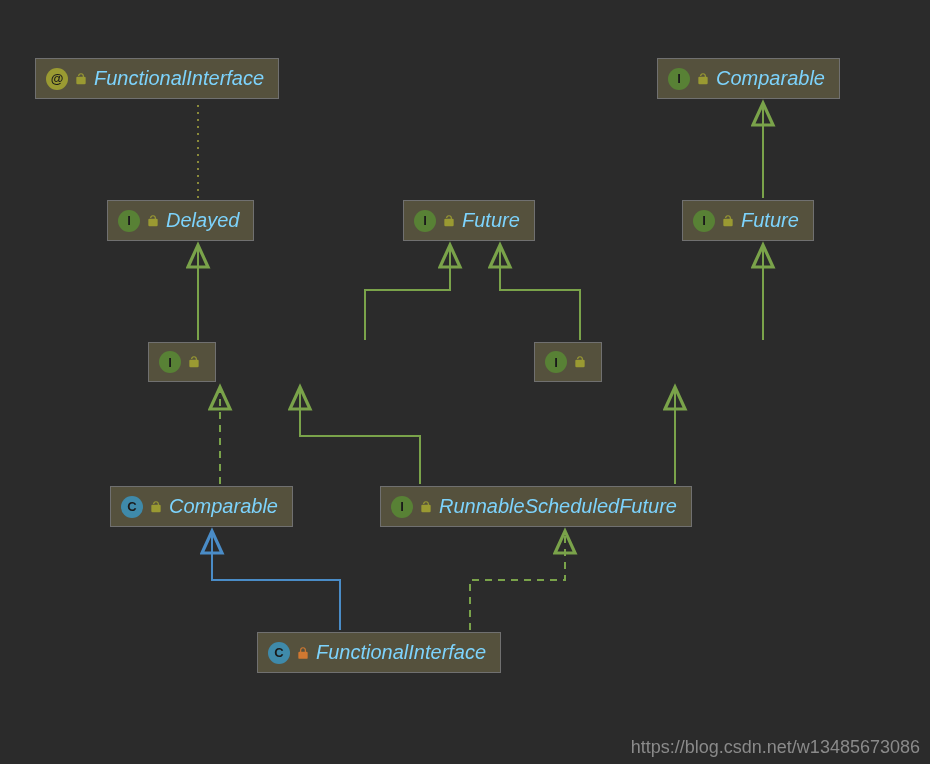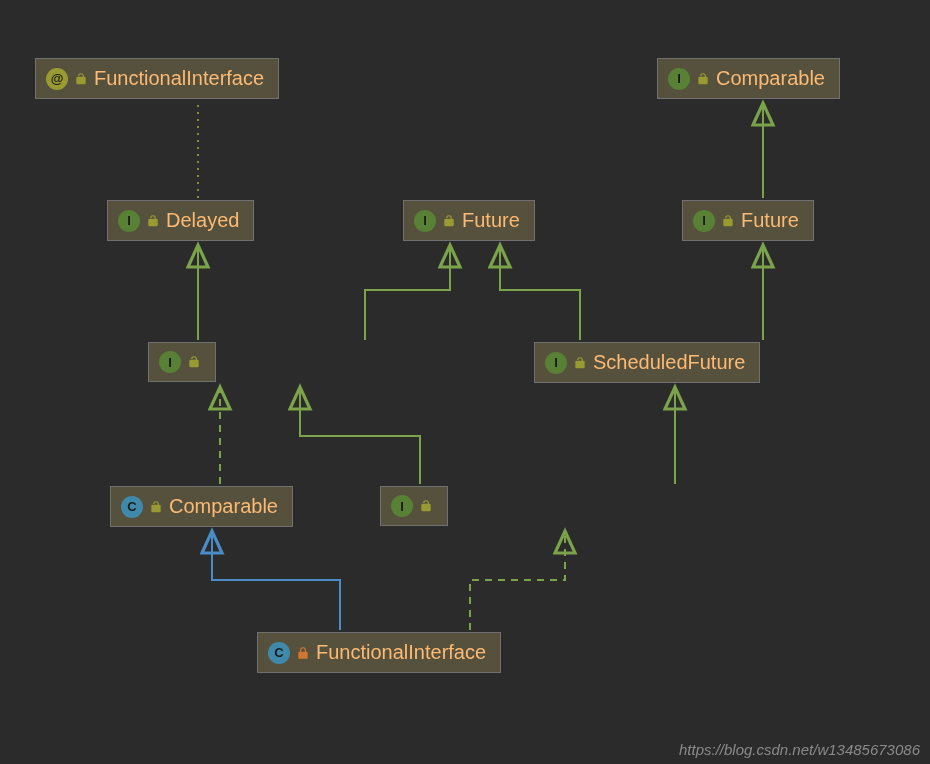--- a/index.html
+++ b/index.html
@@ -35,32 +35,32 @@
   }
   .type-interface { background: #588135; color: #1a1a1a; }
   .type-annotation { background: #9a9a32; color: #1a1a1a; }
   .type-class { background: #3f8aaa; color: #1a1a1a; }
   .lock-icon {
     width: 14px;
     height: 14px;
     flex-shrink: 0;
   }
   .node-label {
-    color: #fdba74;
+    color: #7dd3fc;
     font-size: 20px;
     white-space: nowrap;
+    font-style: italic;
   }
   svg.lines { position:absolute; top:0; left:0; width:930px; height:764px; z-index:1; }
   .watermark {
     position: absolute;
     bottom: 6px;
     right: 10px;
     color: #8a8a8a;
-    font-size: 15px;
-    font-style: italic;
+    font-size: 18px;
   }
 </style>
 </head>
 <body>
 
 <svg class="lines">
   <defs>
     <marker id="arrow-green-open" markerWidth="14" markerHeight="14" refX="12" refY="6" orient="auto">
       <path d="M1,1 L12,6 L1,11 Z" fill="none" stroke="#7aa34a" stroke-width="1.6"></path>
     </marker>
@@ -137,36 +137,36 @@
   <svg class="lock-icon" viewBox="0 0 24 24">
       <path fill="#9a9a32" d="M17 8V7a5 5 0 00-10 0h2a3 3 0 016 0v1H6a2 2 0 00-2 2v9a2 2 0 002 2h12a2 2 0 002-2v-9a2 2 0 00-2-2h-1z"></path>
     </svg>
 </div>
 
 <div class="node" style="left:534px; top:342px;">
   <span class="type-badge type-interface">I</span>
   <svg class="lock-icon" viewBox="0 0 24 24">
       <path fill="#9a9a32" d="M17 8V7a5 5 0 00-10 0h2a3 3 0 016 0v1H6a2 2 0 00-2 2v9a2 2 0 002 2h12a2 2 0 002-2v-9a2 2 0 00-2-2h-1z"></path>
     </svg>
-  <span class="node-label">ScheduledFuture</span>
 </div>
 
 <div class="node" style="left:110px; top:486px;">
   <span class="type-badge type-class">C</span>
   <svg class="lock-icon" viewBox="0 0 24 24">
       <path fill="#9a9a32" d="M17 8V7a5 5 0 00-10 0h2a3 3 0 016 0v1H6a2 2 0 00-2 2v9a2 2 0 002 2h12a2 2 0 002-2v-9a2 2 0 00-2-2h-1z"></path>
     </svg>
   <span class="node-label">Comparable</span>
 </div>
 
 <div class="node" style="left:380px; top:486px;">
   <span class="type-badge type-interface">I</span>
   <svg class="lock-icon" viewBox="0 0 24 24">
       <path fill="#9a9a32" d="M17 8V7a5 5 0 00-10 0h2a3 3 0 016 0v1H6a2 2 0 00-2 2v9a2 2 0 002 2h12a2 2 0 002-2v-9a2 2 0 00-2-2h-1z"></path>
     </svg>
+  <span class="node-label">RunnableScheduledFuture</span>
 </div>
 
 <div class="node" style="left:257px; top:632px;">
   <span class="type-badge type-class">C</span>
   <svg class="lock-icon" viewBox="0 0 24 24">
       <path fill="#d07831" d="M12 2a5 5 0 00-5 5v3H6a2 2 0 00-2 2v8a2 2 0 002 2h12a2 2 0 002-2v-8a2 2 0 00-2-2h-1V7a5 5 0 00-5-5zm-3 8V7a3 3 0 016 0v3H9z"></path>
     </svg>
   <span class="node-label">FunctionalInterface</span>
 </div>
 

